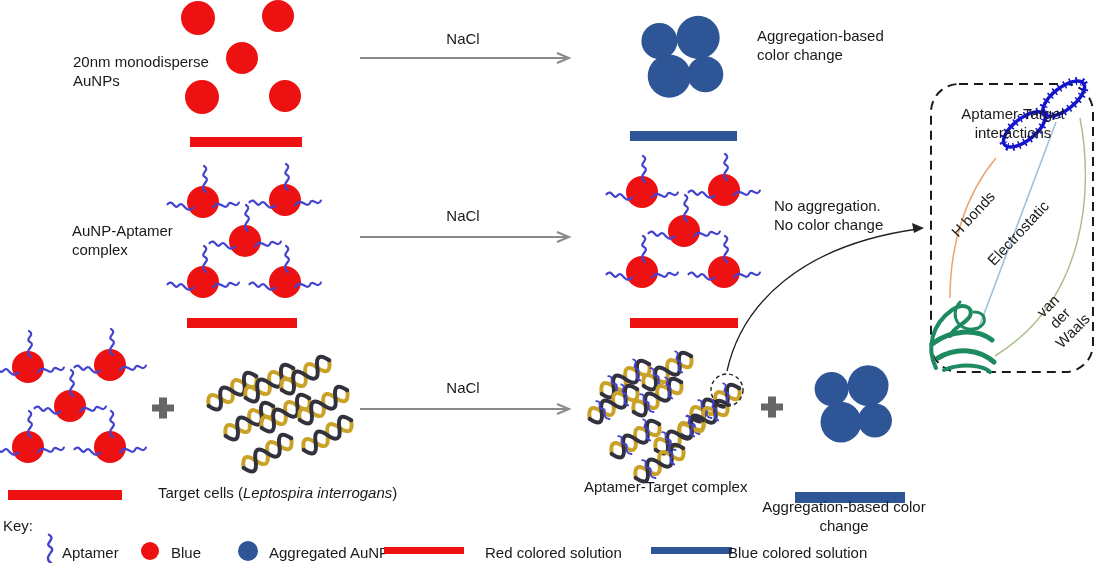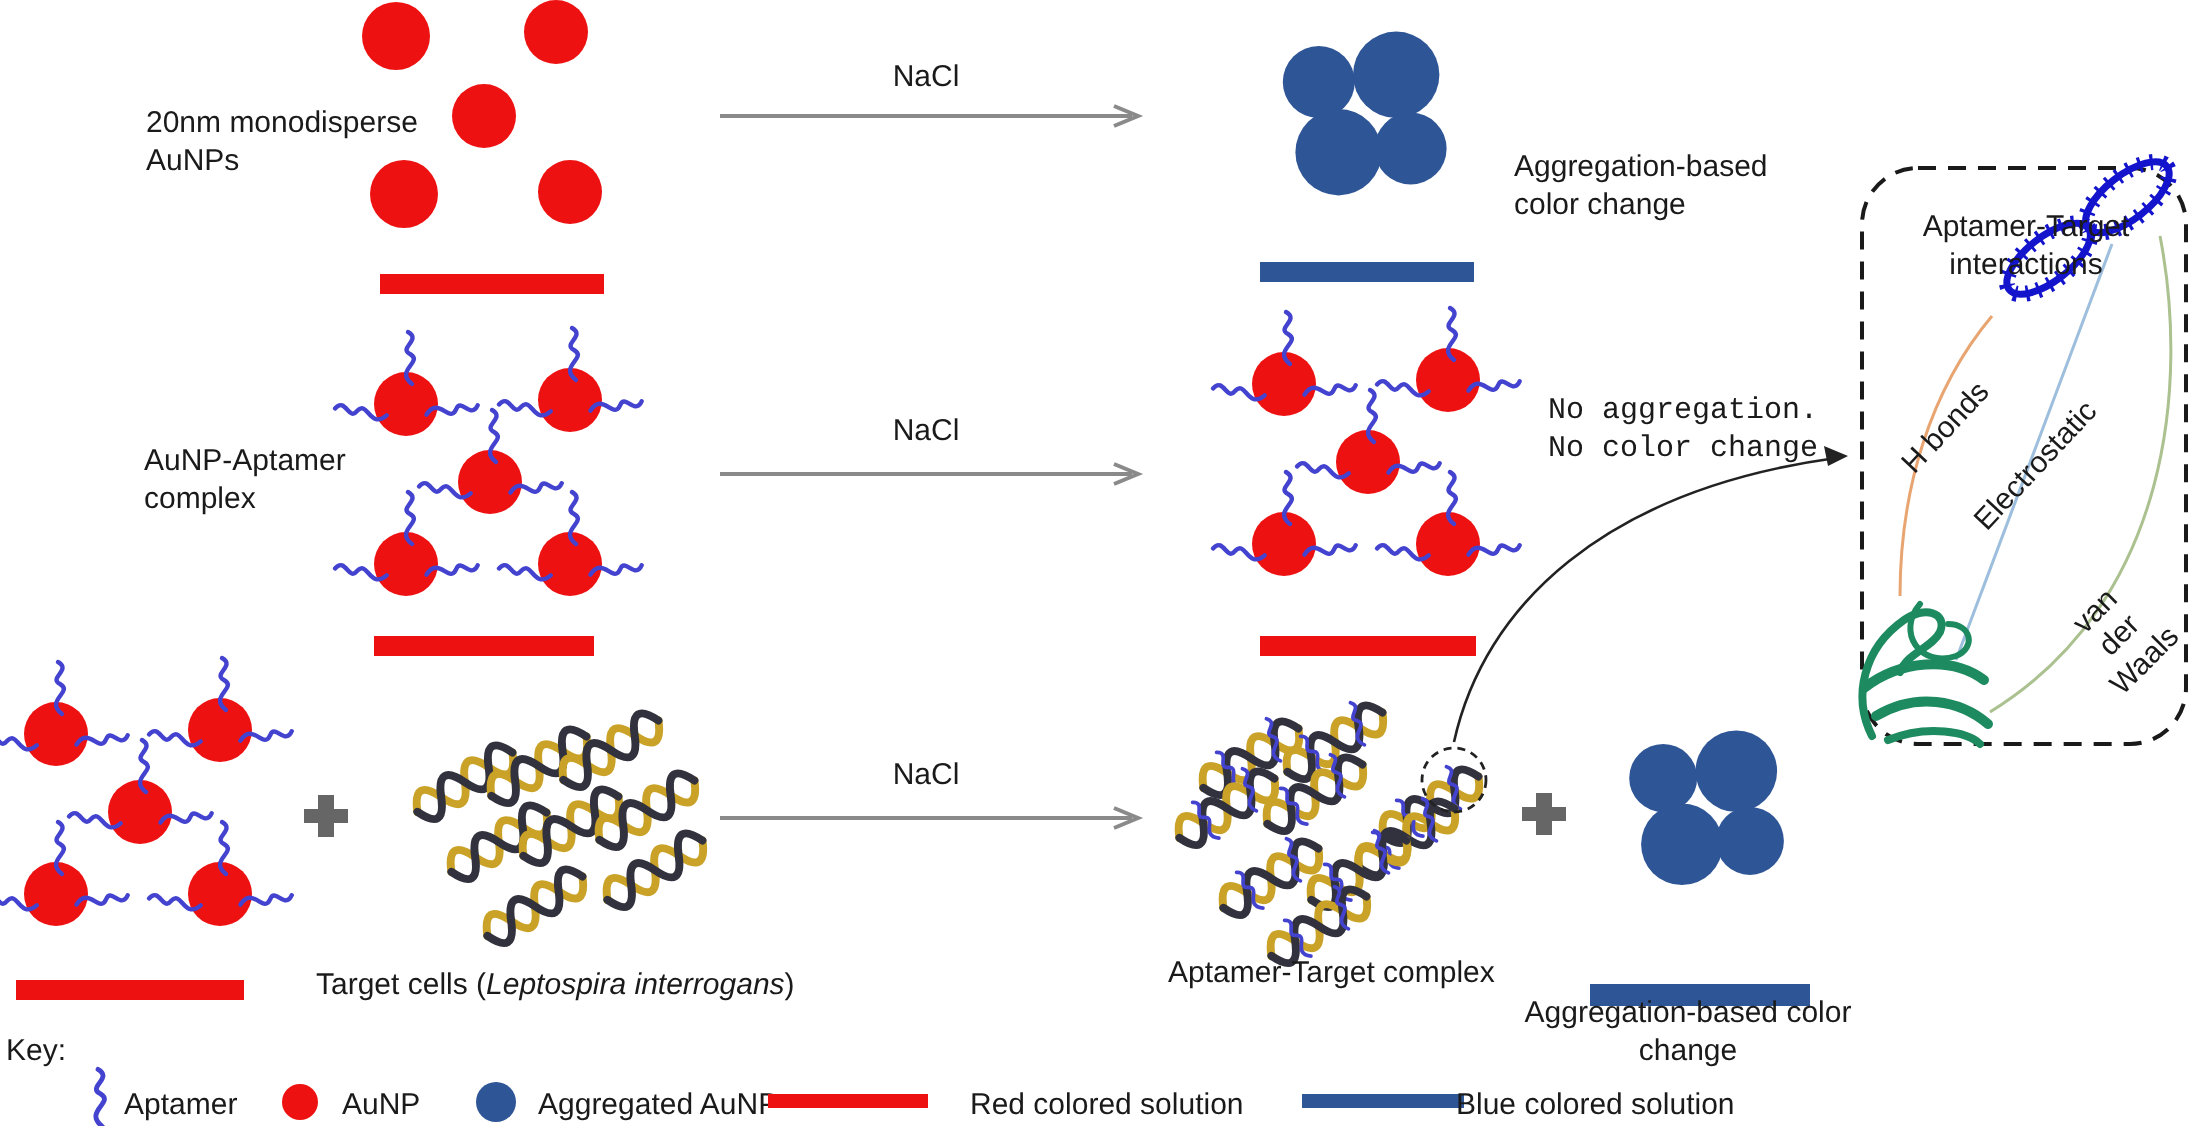--- a/index.html
+++ b/index.html
@@ -144,27 +144,27 @@
       <path d="M-30,8 C-12,-6 14,-8 30,4" stroke-width="5"></path>
       <path d="M-24,22 C-4,10 18,14 32,26" stroke-width="5"></path>
       <path d="M-2,-34 C-14,-20 -2,-2 16,-8 C26,-12 24,-24 12,-24" stroke-width="3"></path>
       <path d="M-18,34 C2,26 22,30 28,36" stroke-width="4"></path>
     </g>
   </svg>
 
   <div class="lbl" style="left:73px;top:52px;">20nm monodisperse
 AuNPs</div>
   <div class="lbl c" style="left:433px;top:29px;width:60px;">NaCl</div>
-  <div class="lbl" style="left:757px;top:26px;margin-top:48px;">Aggregation-based
+  <div class="lbl" style="left:757px;top:26px;">Aggregation-based
 color change</div>
 
   <div class="lbl" style="left:72px;top:221px;">AuNP-Aptamer
 complex</div>
   <div class="lbl c" style="left:433px;top:206px;width:60px;">NaCl</div>
-  <div class="lbl" style="left:774px;top:196px;font-family:Liberation Mono, monospace;">No aggregation.
+  <div class="lbl" style="left:774px;top:196px;">No aggregation.
 No color change</div>
 
   <div class="lbl c" style="left:433px;top:378px;width:60px;">NaCl</div>
   <div class="lbl" style="left:158px;top:483px;white-space:nowrap;">
     <span>Target cells (</span><i>Leptospira interrogans</i><span>)</span>
   </div>
   <div class="lbl" style="left:584px;top:477px;">Aptamer-Target complex</div>
   <div class="lbl c" style="left:762px;top:453px;width:164px;margin-top:44px;">Aggregation-based color
 change</div>
 
@@ -176,21 +176,21 @@
 Waals</div>
 
   <div class="lbl" style="left:3px;top:516px;">Key:</div>
 
   <svg class="keysvg" style="left:36px;top:533px;" width="26" height="30" viewBox="-13 -27 26 30">
     <use href="#apt" transform="scale(1.1)"></use>
   </svg>
   <div class="lbl" style="left:62px;top:543px;">Aptamer</div>
 
   <div class="dot" style="left:141px;top:542px;width:18px;height:18px;background:var(--red);"></div>
-  <div class="lbl" style="left:171px;top:543px;">AuNP</div>
+  <div class="lbl" style="left:171px;top:543px;">Blue</div>
 
   <div class="dot" style="left:238px;top:541px;width:20px;height:20px;background:var(--blue);"></div>
   <div class="lbl" style="left:269px;top:543px;">Aggregated AuNP</div>
 
   <div class="hbar" style="left:384px;top:547px;width:80px;height:7px;background:var(--red);"></div>
   <div class="lbl" style="left:485px;top:543px;">Red colored solution</div>
 
   <div class="hbar" style="left:651px;top:547px;width:81px;height:7px;background:var(--blue);"></div>
   <div class="lbl" style="left:728px;top:543px;">Blue colored solution</div>
 

